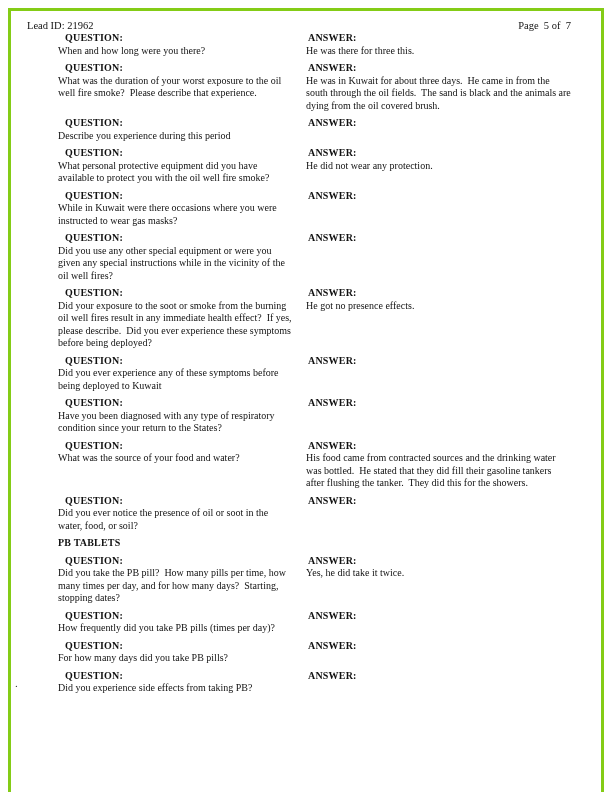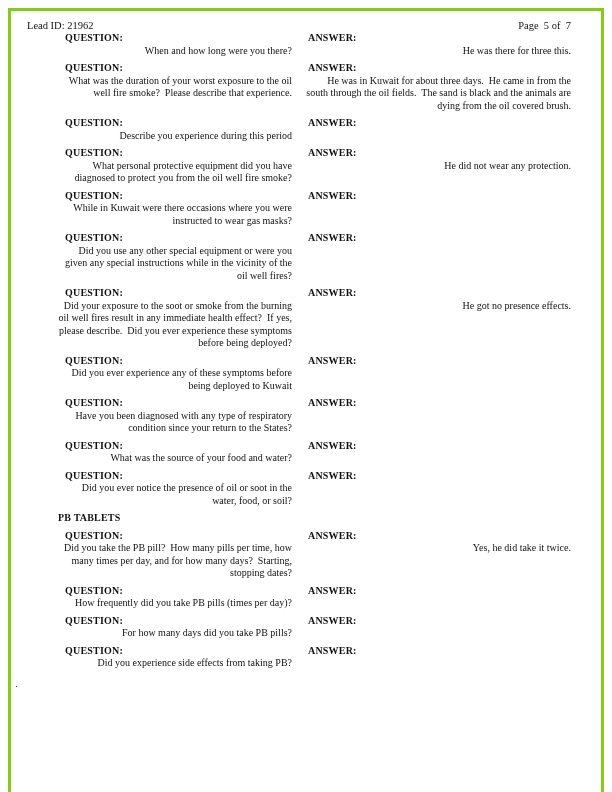--- a/index.html
+++ b/index.html
@@ -51,21 +51,20 @@
     flex: 1;
   }
   .qa-label {
     font-weight: bold;
     letter-spacing: 0.2px;
   }
   .qcol .qa-label { padding-left: 7px; }
   .acol .qa-label { padding-left: 2px; }
   .qa-text {
     white-space: pre-wrap;
-    text-align: right;
   }
   .section-heading {
     font-weight: bold;
     font-size: 10px;
     margin: 2px 0 5px 0;
     letter-spacing: 0.2px;
   }
   .artifact-dot {
     position: absolute;
     left: 4px;
@@ -115,21 +114,21 @@
       </div>
       <div class="acol">
         <div class="qa-label">ANSWER:</div>
         <div class="qa-text"></div>
       </div>
     </div>
 
     <div class="qa-row">
       <div class="qcol">
         <div class="qa-label">QUESTION:</div>
-        <div class="qa-text">What personal protective equipment did you have diagnosed to protect you from the oil well fire smoke?</div>
+        <div class="qa-text">What personal protective equipment did you have available to protect you with the oil well fire smoke?</div>
       </div>
       <div class="acol">
         <div class="qa-label">ANSWER:</div>
         <div class="qa-text">He did not wear any protection.</div>
       </div>
     </div>
 
     <div class="qa-row">
       <div class="qcol">
         <div class="qa-label">QUESTION:</div>
@@ -183,20 +182,21 @@
       </div>
     </div>
 
     <div class="qa-row">
       <div class="qcol">
         <div class="qa-label">QUESTION:</div>
         <div class="qa-text">What was the source of your food and water?</div>
       </div>
       <div class="acol">
         <div class="qa-label">ANSWER:</div>
+        <div class="qa-text">His food came from contracted sources and the drinking water was bottled.  He stated that they did fill their gasoline tankers after flushing the tanker.  They did this for the showers.</div>
       </div>
     </div>
 
     <div class="qa-row">
       <div class="qcol">
         <div class="qa-label">QUESTION:</div>
         <div class="qa-text">Did you ever notice the presence of oil or soot in the water, food, or soil?</div>
       </div>
       <div class="acol">
         <div class="qa-label">ANSWER:</div>

